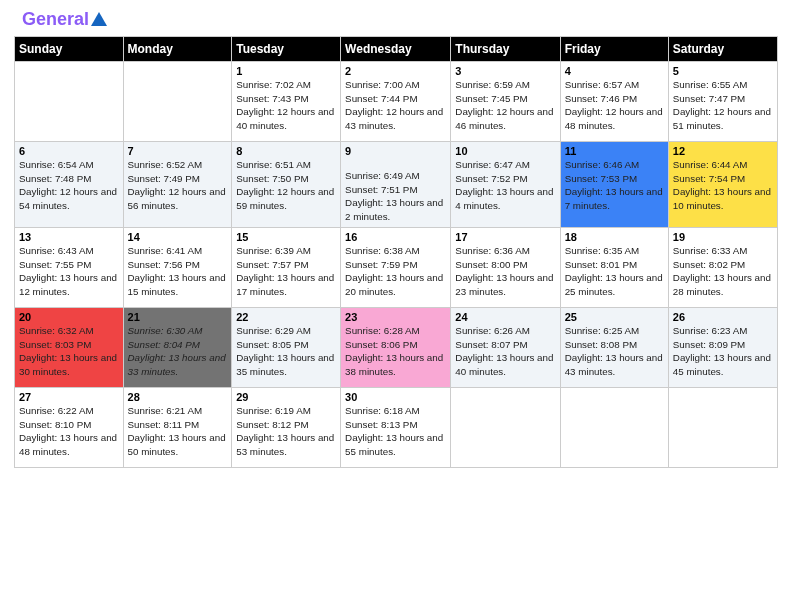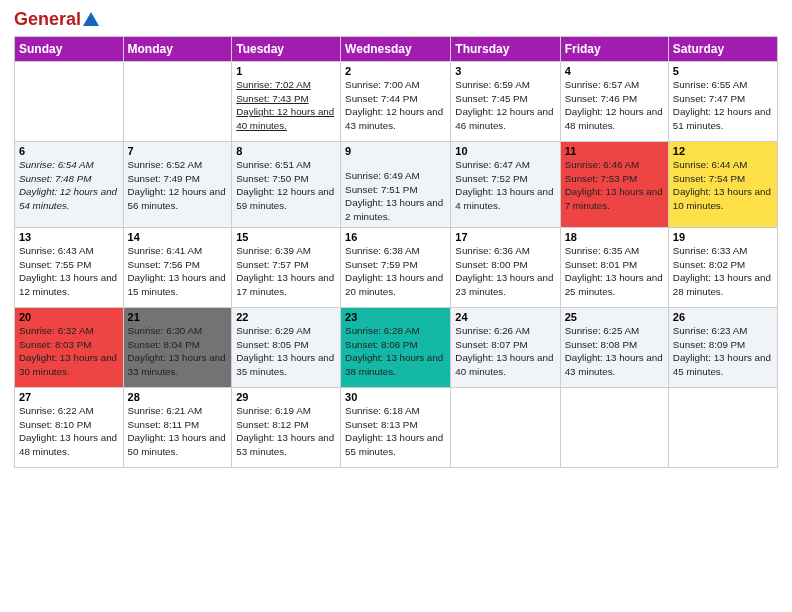--- a/index.html
+++ b/index.html
@@ -26,21 +26,21 @@
       display: flex;
       flex-direction: column;
       align-items: flex-start;
     }
     .logo-text {
       font-size: 18px;
       font-weight: bold;
       color: #1a1a1a;
       line-height: 1;
     }
-    .logo-text span.blue { color: #b91c1c; }
+    .logo-text span.blue { color: #8b5cf6; margin-left: 8px; }
     .logo-triangle {
       width: 0;
       height: 0;
       border-left: 8px solid transparent;
       border-right: 8px solid transparent;
       border-bottom: 14px solid #1565c0;
       display: inline-block;
       margin-left: 2px;
       vertical-align: middle;
     }
@@ -66,21 +66,21 @@
       font-size: 14px;
       color: #444;
       font-weight: normal;
     }
     .calendar {
       width: 100%;
       border-collapse: collapse;
       font-size: 10.5px;
     }
     .calendar thead th {
-      background-color: #a21caf;
+      background-color: #000000;
       color: #fff;
       padding: 5px 4px;
       text-align: left;
       font-size: 12px;
       font-weight: bold;
       border: 1px solid #ccc;
     }
     .calendar tbody td {
       border: 1px solid #ccc;
       vertical-align: top;
@@ -139,21 +139,21 @@
           <th>Friday</th>
           <th>Saturday</th>
         </tr>
     </thead>
     <tbody id="calendar-body">
     <tr>
           <td class="empty-cell"></td>
           <td class="empty-cell"></td>
           <td>
             <span class="day-num">1</span>
-            <div class="day-info" style="white-space: pre-line; text-decoration: underline;">Sunrise: 7:02 AM
+            <div class="day-info" style="white-space: pre-line;">Sunrise: 7:02 AM
 Sunset: 7:43 PM
 Daylight: 12 hours and 40 minutes.</div>
           </td>
           <td>
             <span class="day-num">2</span>
             <div class="day-info" style="white-space: pre-line;">Sunrise: 7:00 AM
 Sunset: 7:44 PM
 Daylight: 12 hours and 43 minutes.</div>
           </td>
           <td>
@@ -171,21 +171,21 @@
           <td>
             <span class="day-num">5</span>
             <div class="day-info" style="white-space: pre-line;">Sunrise: 6:55 AM
 Sunset: 7:47 PM
 Daylight: 12 hours and 51 minutes.</div>
           </td>
         </tr>
         <tr>
           <td style="background: rgb(240, 244, 248);">
             <span class="day-num">6</span>
-            <div class="day-info" style="white-space: pre-line; font-style: italic;">Sunrise: 6:54 AM
+            <div class="day-info" style="white-space: pre-line;">Sunrise: 6:54 AM
 Sunset: 7:48 PM
 Daylight: 12 hours and 54 minutes.</div>
           </td>
           <td style="background: rgb(240, 244, 248);">
             <span class="day-num">7</span>
             <div class="day-info" style="white-space: pre-line;">Sunrise: 6:52 AM
 Sunset: 7:49 PM
 Daylight: 12 hours and 56 minutes.</div>
           </td>
           <td style="background: rgb(240, 244, 248);">
@@ -199,21 +199,21 @@
             <div class="day-info" style="white-space: pre-line; margin-top: 12px;">Sunrise: 6:49 AM
 Sunset: 7:51 PM
 Daylight: 13 hours and 2 minutes.</div>
           </td>
           <td style="background: rgb(240, 244, 248);">
             <span class="day-num">10</span>
             <div class="day-info" style="white-space: pre-line;">Sunrise: 6:47 AM
 Sunset: 7:52 PM
 Daylight: 13 hours and 4 minutes.</div>
           </td>
-          <td style="background: #ef4444;">
+          <td style="background: #3b82f6;">
             <span class="day-num">11</span>
             <div class="day-info" style="white-space: pre-line;">Sunrise: 6:46 AM
 Sunset: 7:53 PM
 Daylight: 13 hours and 7 minutes.</div>
           </td>
           <td style="background: #fde047;">
             <span class="day-num">12</span>
             <div class="day-info" style="white-space: pre-line;">Sunrise: 6:44 AM
 Sunset: 7:54 PM
 Daylight: 13 hours and 10 minutes.</div>
@@ -265,31 +265,31 @@
         </tr>
         <tr>
           <td style="background: #ef4444;">
             <span class="day-num">20</span>
             <div class="day-info" style="white-space: pre-line;">Sunrise: 6:32 AM
 Sunset: 8:03 PM
 Daylight: 13 hours and 30 minutes.</div>
           </td>
           <td style="background: #737373;">
             <span class="day-num">21</span>
-            <div class="day-info" style="white-space: pre-line;">Sunrise: 6:30 AM
+            <div class="day-info" style="white-space: pre-line; font-style: italic;">Sunrise: 6:30 AM
 Sunset: 8:04 PM
 Daylight: 13 hours and 33 minutes.</div>
           </td>
           <td style="background: rgb(240, 244, 248);">
             <span class="day-num">22</span>
             <div class="day-info" style="white-space: pre-line;">Sunrise: 6:29 AM
 Sunset: 8:05 PM
 Daylight: 13 hours and 35 minutes.</div>
           </td>
-          <td style="background: #14b8a6;">
+          <td style="background: #f9a8d4;">
             <span class="day-num">23</span>
             <div class="day-info" style="white-space: pre-line;">Sunrise: 6:28 AM
 Sunset: 8:06 PM
 Daylight: 13 hours and 38 minutes.</div>
           </td>
           <td style="background: rgb(240, 244, 248);">
             <span class="day-num">24</span>
             <div class="day-info" style="white-space: pre-line;">Sunrise: 6:26 AM
 Sunset: 8:07 PM
 Daylight: 13 hours and 40 minutes.</div>

